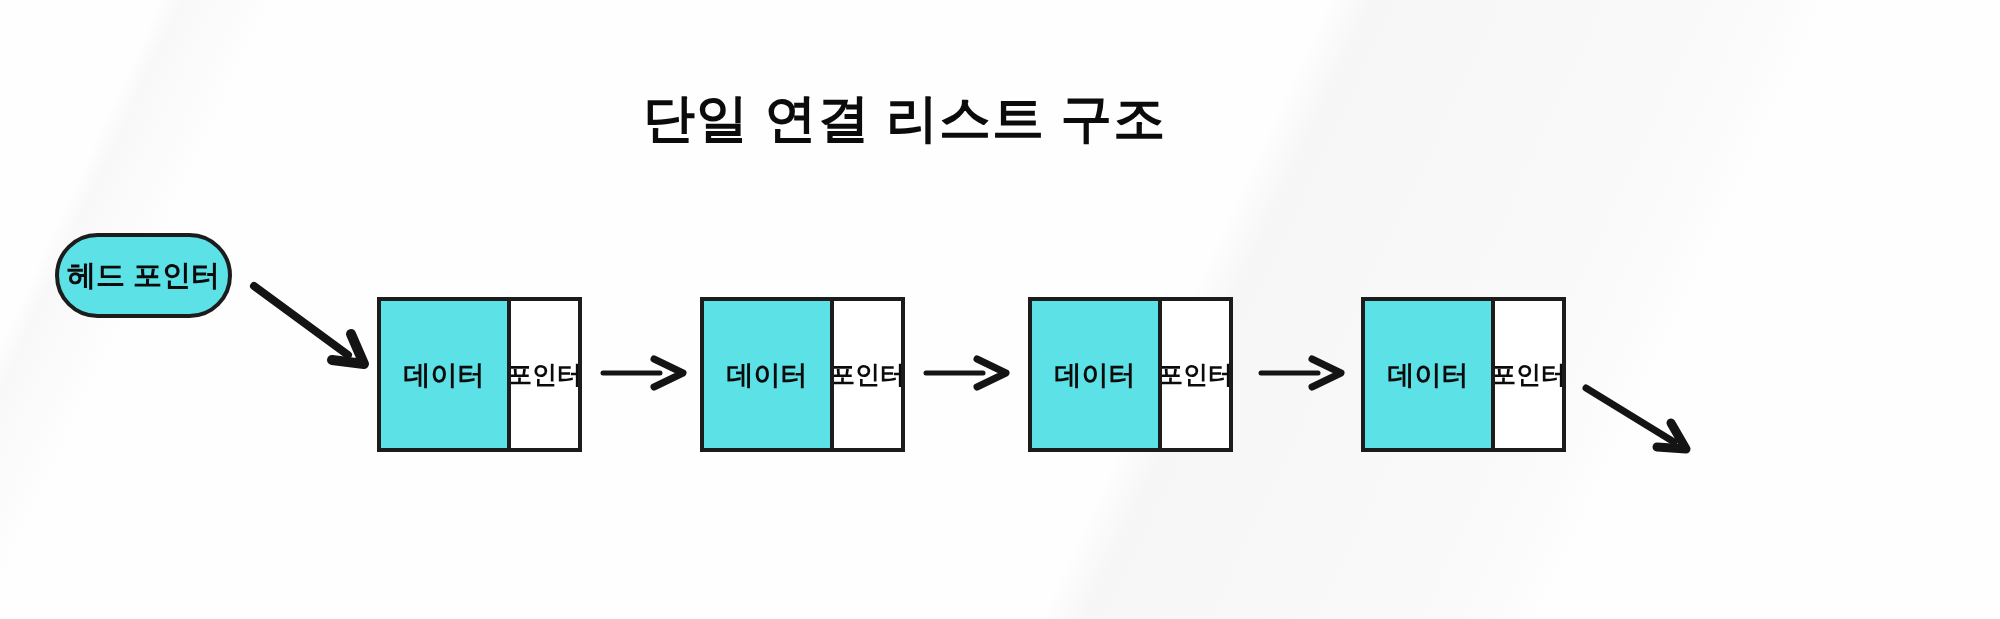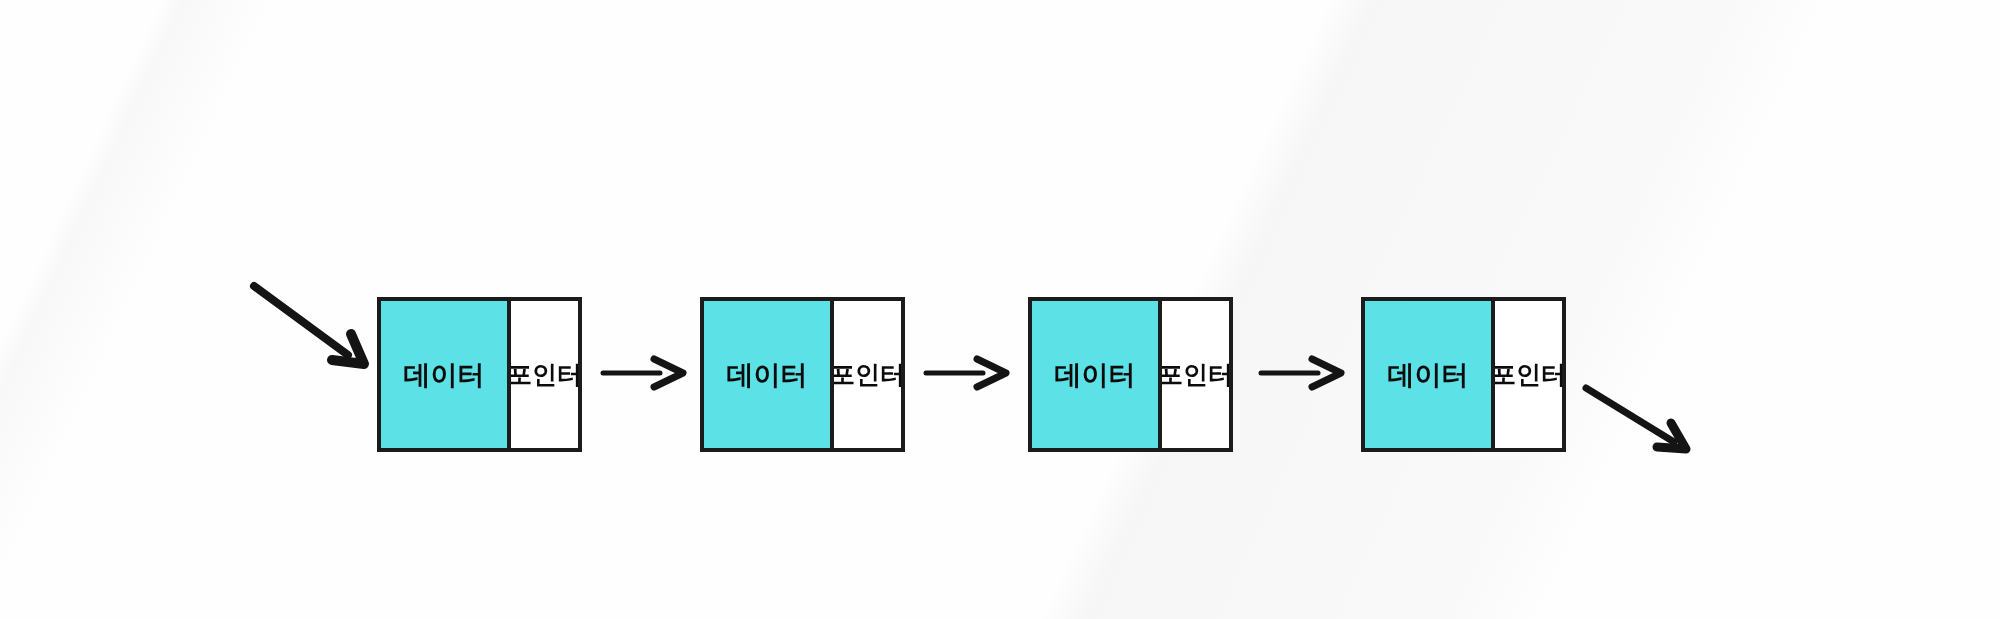--- a/index.html
+++ b/index.html
@@ -134,21 +134,25 @@
     white-space: nowrap;
   }
 </style>
 </head>
 <body>
 
 <div class="stage">
   <div class="bg-streak-left"></div>
   <div class="bg-streak-right"></div>
 
-
+  <div class="diagram-title">단일 연결 리스트 구조</div>
+
+  <div class="head-pointer-pill">
+    <span>헤드 포인터</span>
+  </div>
 
   <svg class="arrow-svg arrow-head" width="150" height="110" viewBox="0 0 150 110">
     <line x1="16" y1="14" x2="110" y2="83" stroke="currentColor" stroke-width="8" stroke-linecap="round"></line>
     <polyline points="94,88 126,92 113,62" fill="none" stroke="currentColor" stroke-width="10" stroke-linecap="round" stroke-linejoin="round"></polyline>
   </svg>
 
 
   <div class="node node-1">
     <div class="cell-data">
       <span>데이터</span>

